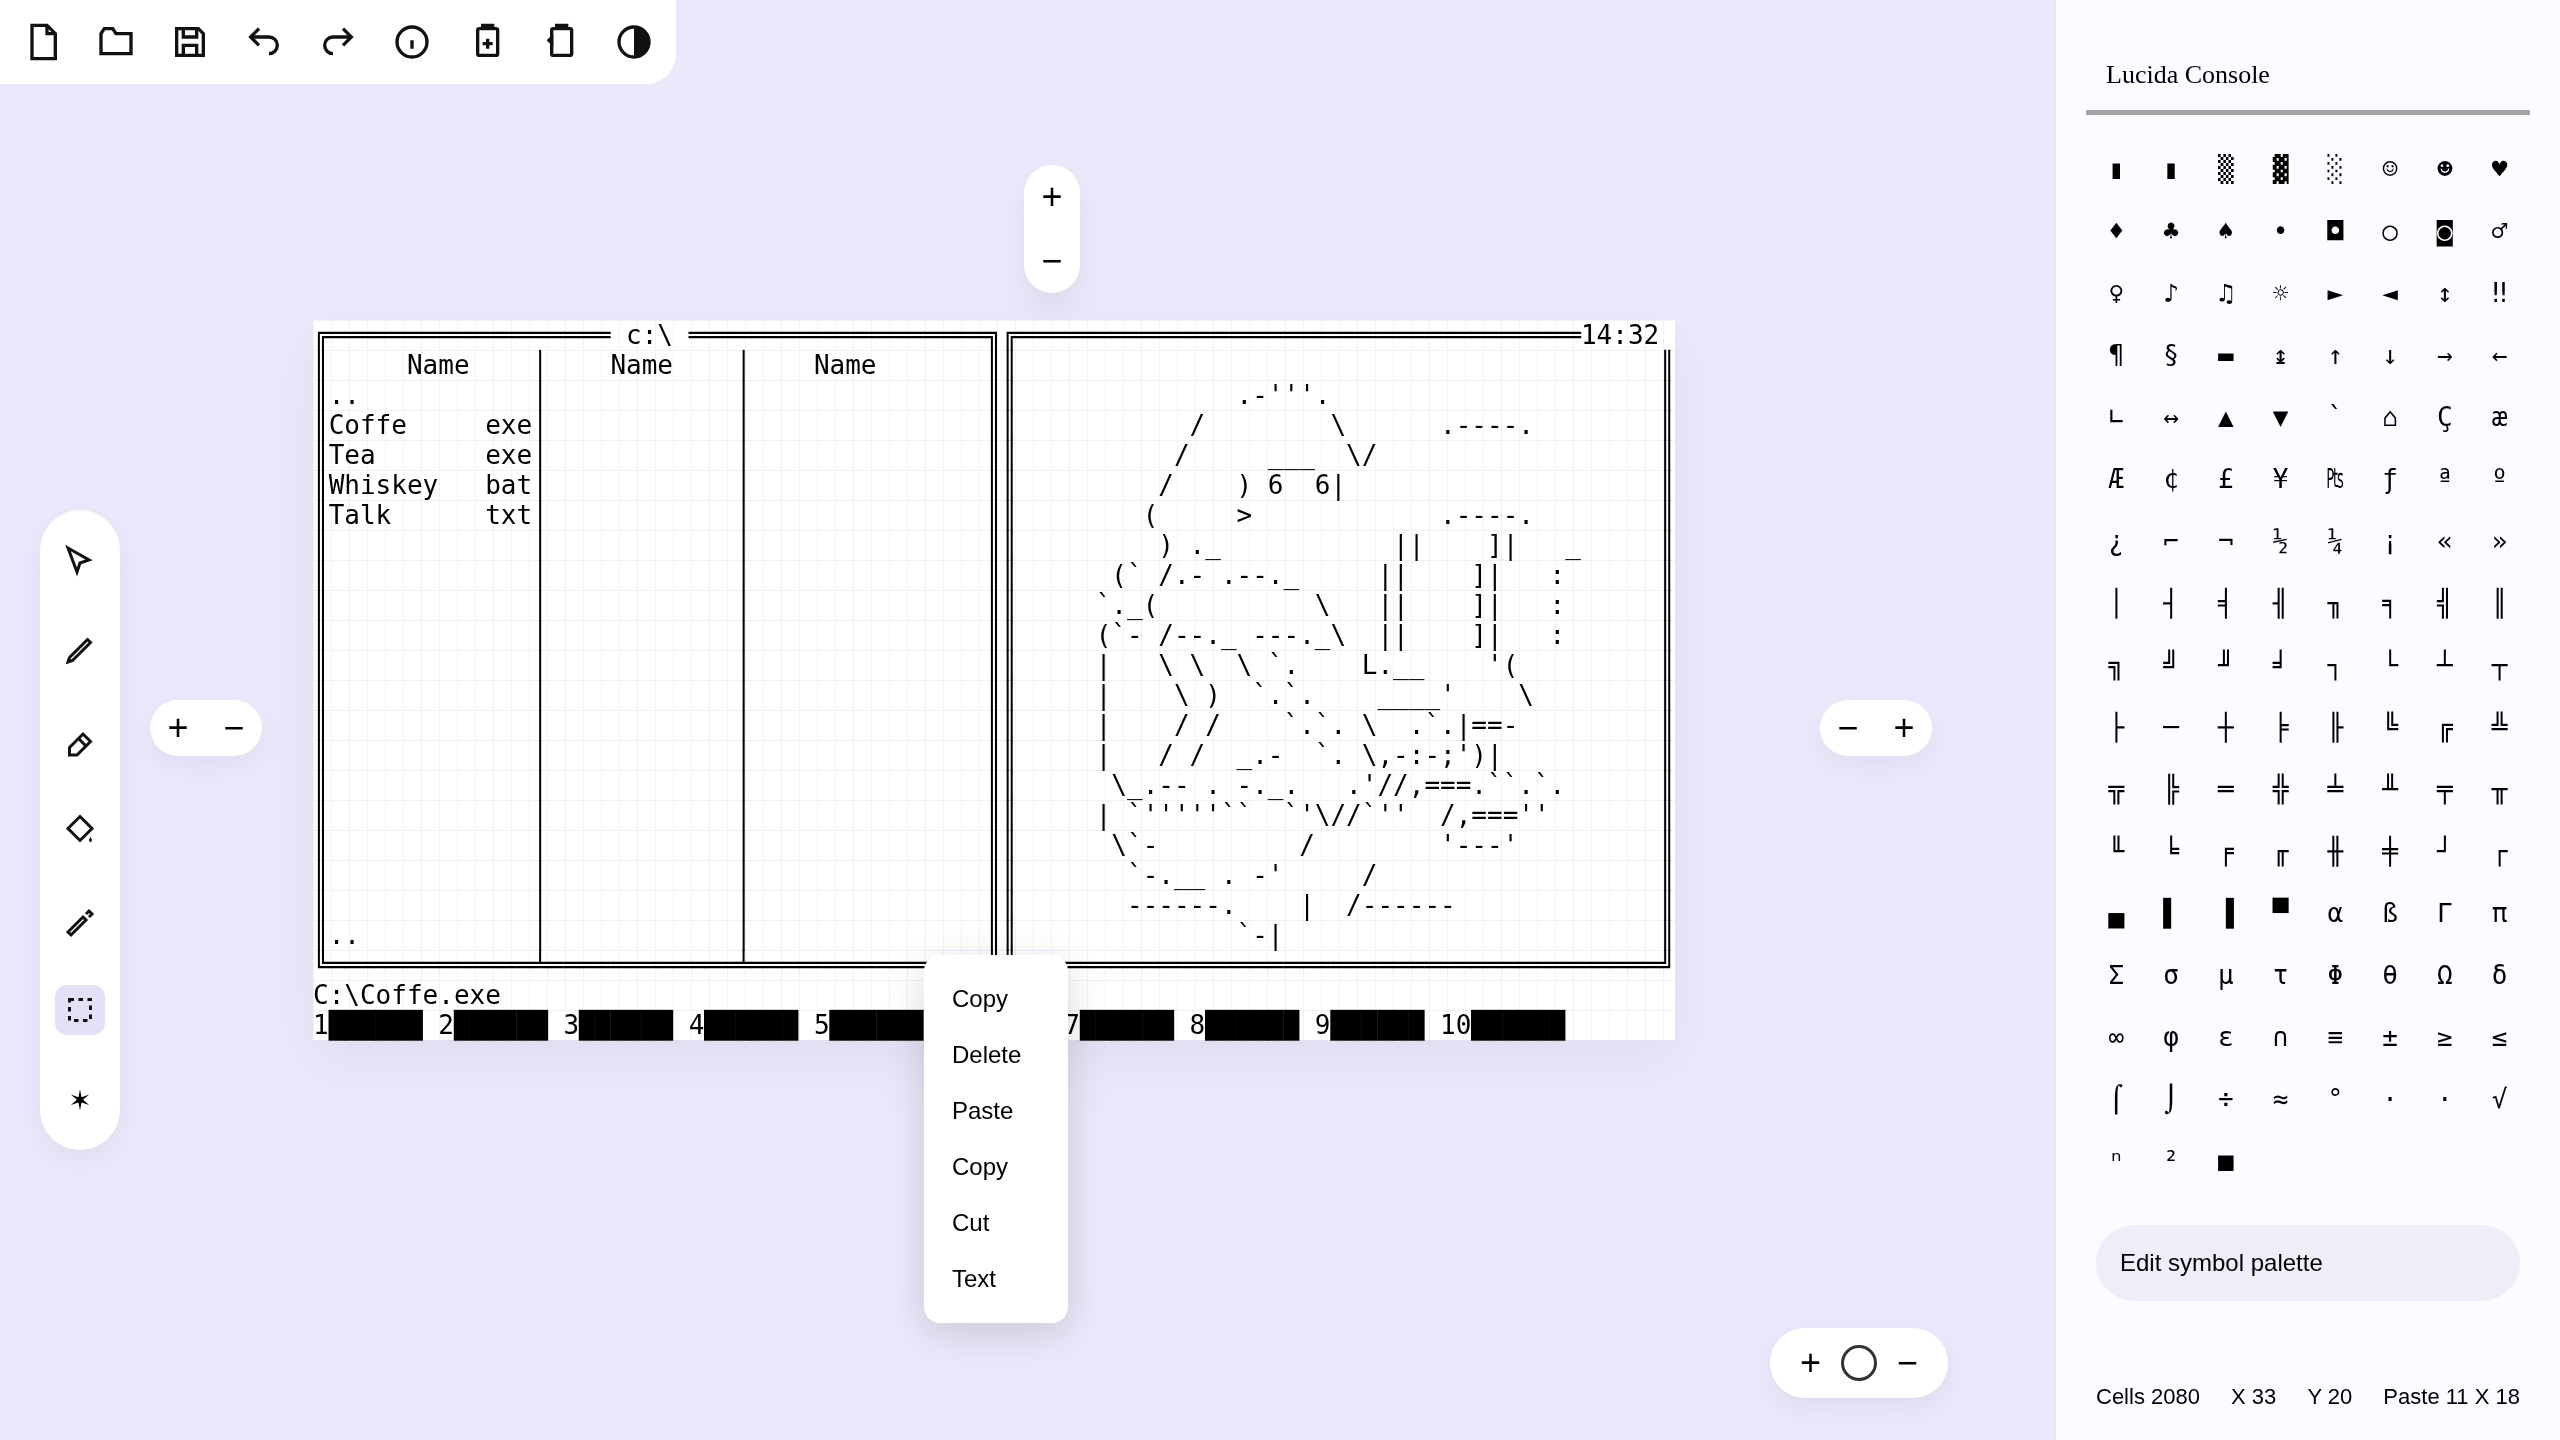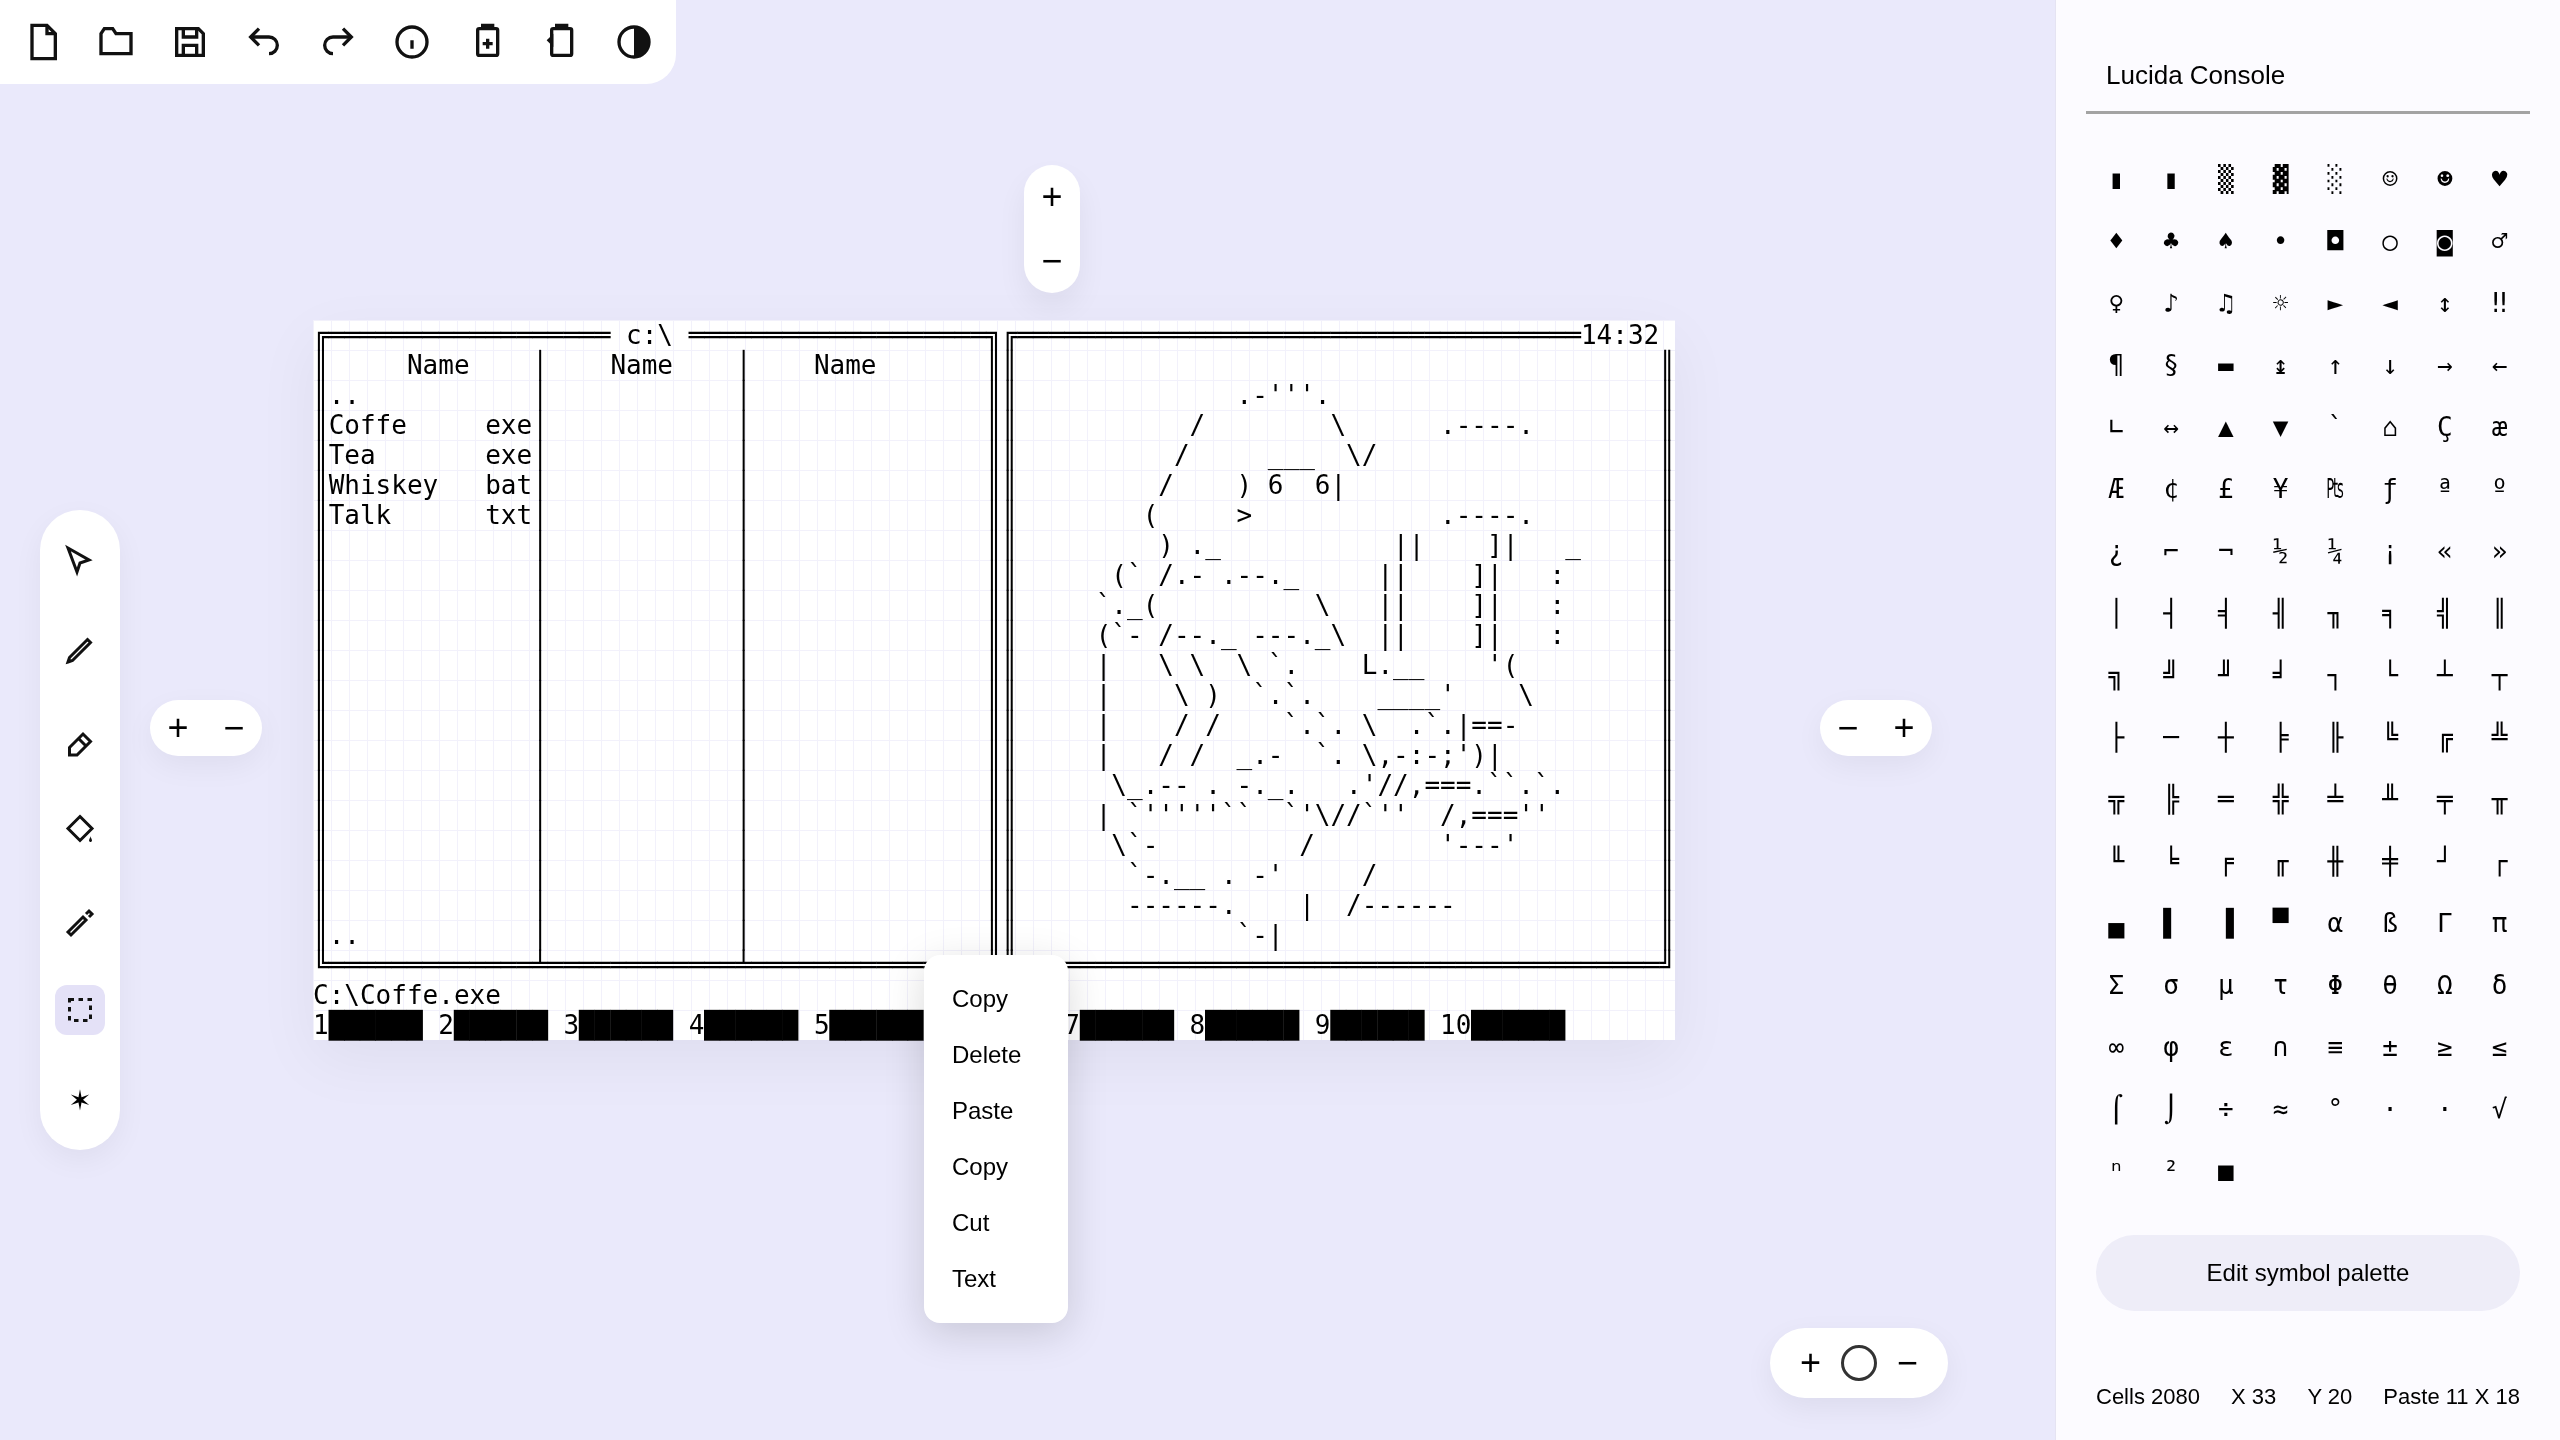--- a/index.html
+++ b/index.html
@@ -161,24 +161,24 @@
   width: 505px;
   height: 1440px;
   background: #fcfbff;
   border-left: 1px solid #e5e3f2;
   padding: 60px 30px 30px;
   display: flex;
   flex-direction: column;
 }
 .sidebar .font-label {
   font-size: 26px;
-  font-family: Liberation Sans, sans-serif;
+  font-family: Liberation Serif, serif;
   padding: 0 20px 20px;
-  border-bottom: 3px solid #a3a3a3;
-  margin-bottom: 41px;
+  border-bottom: 5px solid #a3a3a3;
+  margin-bottom: 30px;
 }
 .palette {
   display: grid;
   grid-template-columns: repeat(8, 1fr);
   gap: 14px 14px;
   padding: 0 10px;
   flex: 0 0 auto;
 }
 .palette .sym {
   height: 48px;
@@ -186,21 +186,21 @@
   align-items: center;
   justify-content: center;
   font-size: 26px;
   cursor: pointer;
   font-family: "Lucida Console", Monaco, monospace;
 }
 
 .edit-palette-btn {
   margin: 40px 10px 20px;
   padding: 24px;
-  text-align: center;
+  text-align: left;
   background: #eeedf8;
   border-radius: 40px;
   font-family: Arial, sans-serif;
   font-size: 24px;
   cursor: pointer;
 }
 
 .status-footer {
   margin-top: auto;
   display: flex;

